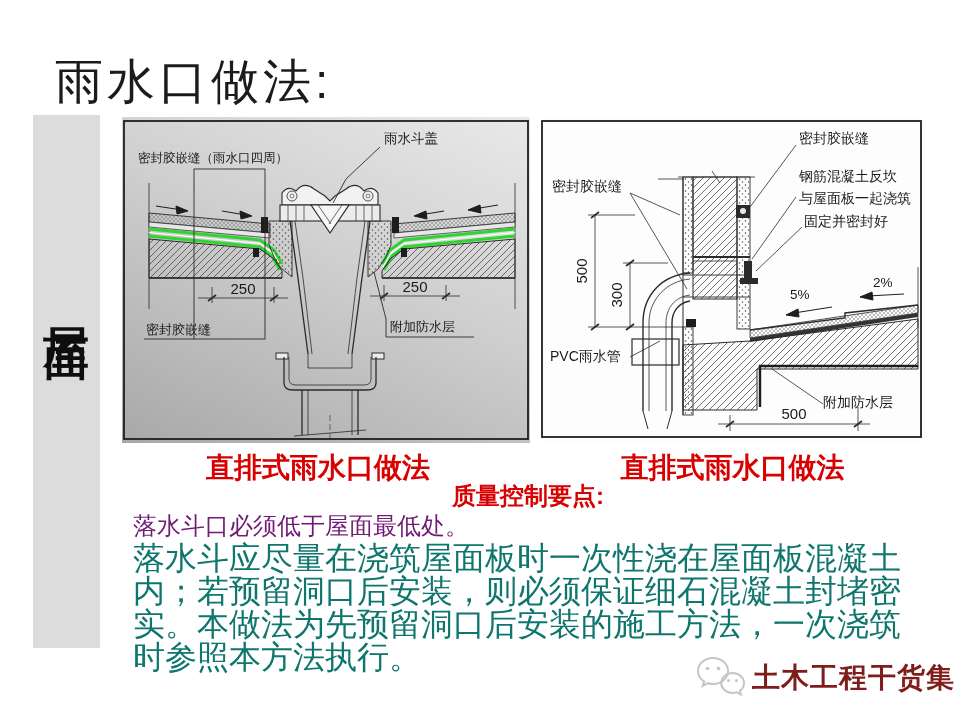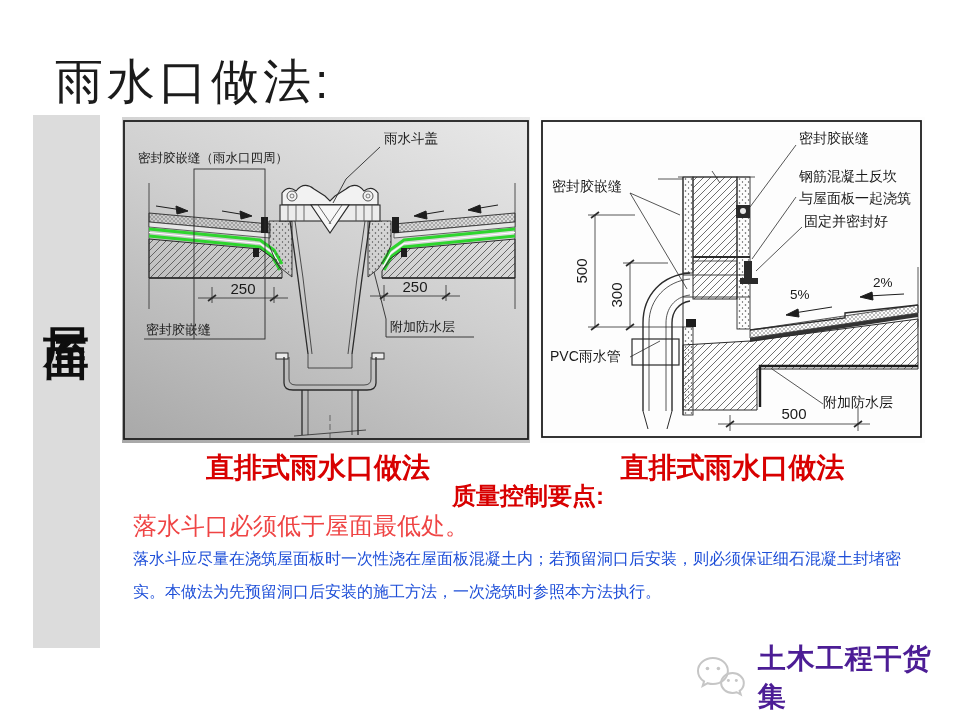--- a/index.html
+++ b/index.html
@@ -28,27 +28,27 @@
   .diag svg{position:absolute;left:0;top:0;}
   .caption{
     position:absolute;top:449px;font-size:28px;font-weight:700;
     text-align:center;
   }
   .cap-left{left:114px;width:408px;}
   .cap-right{left:540px;width:385px;}
   .notes{position:absolute;left:133px;top:482px;width:790px;}
   .notes-heading{font-size:24px;font-weight:700;line-height:28px;text-align:center;}
   .notes-key{font-size:24px;line-height:29px;margin-top:1px;}
-  .notes-body{font-size:16px;color:#1d4ed8;line-height:33px;margin-top:2px;}
+  .notes-body{font-size:32px;color:#0f766e;line-height:33px;margin-top:2px;}
   .watermark{
     position:absolute;left:694px;top:650px;height:56px;
     display:flex;align-items:center;gap:4px;
   }
-  .wm-text{font-size:28px;font-weight:700;color:#4c1d95;letter-spacing:1px;
-    text-shadow:1px 1px 0 #ffffff;margin-left:6px;}
+  .wm-text{font-size:28px;font-weight:700;color:#7f1d1d;letter-spacing:1px;
+    text-shadow:1px 1px 0 #ffffff;}
   svg text{font-family:"Liberation Sans","DejaVu Sans",sans-serif;fill:#1a1a1a;}
   .cad{stroke:#2b2b2b;fill:none;}
 </style>
 </head>
 <body>
 
 <div class="title">雨水口做法:</div>
 
 <div class="sidebar">
   <div class="sidebar-text">屋面</div>
@@ -304,21 +304,21 @@
   <text x="10" y="244" font-size="14">PVC雨水管</text>
   <text x="283" y="290" font-size="14">附加防水层</text>
 </svg>
 </div>
 
 <div class="caption cap-left" style="color: rgb(216, 0, 0);">直排式雨水口做法</div>
 <div class="caption cap-right" style="color: rgb(216, 0, 0);">直排式雨水口做法</div>
 
 <div class="notes">
   <div class="notes-heading" style="color: rgb(216, 0, 0);">质量控制要点:</div>
-  <div class="notes-key" style="color: #ef4444;">落水斗口必须低于屋面最低处。</div>
+  <div class="notes-key" style="color: #701a75;">落水斗口必须低于屋面最低处。</div>
   <div class="notes-body">落水斗应尽量在浇筑屋面板时一次性浇在屋面板混凝土内；若预留洞口后安装，则必须保证细石混凝土封堵密实。本做法为先预留洞口后安装的施工方法，一次浇筑时参照本方法执行。</div>
 </div>
 
 <div class="watermark">
   <svg width="54" height="50" viewBox="0 0 54 50">
     <g stroke="#c6c6c6" stroke-width="2" fill="none">
       <path d="M34,18 C34,10.8 27.3,5 19,5 C10.7,5 4,10.8 4,18 C4,22.3 6.4,26.1 10.1,28.4 L8.7,33 L13.8,30.2 C15.4,30.7 17.2,31 19,31 C27.3,31 34,25.2 34,18 Z"></path>
       <path d="M50,30 C50,24.5 44.9,20 38.6,20 C32.3,20 27.2,24.5 27.2,30 C27.2,35.5 32.3,40 38.6,40 C40.1,40 41.5,39.8 42.8,39.3 L46.9,41.5 L45.8,37.9 C48.4,36.1 50,33.2 50,30 Z"></path>
     </g>
     <g fill="#c6c6c6">

